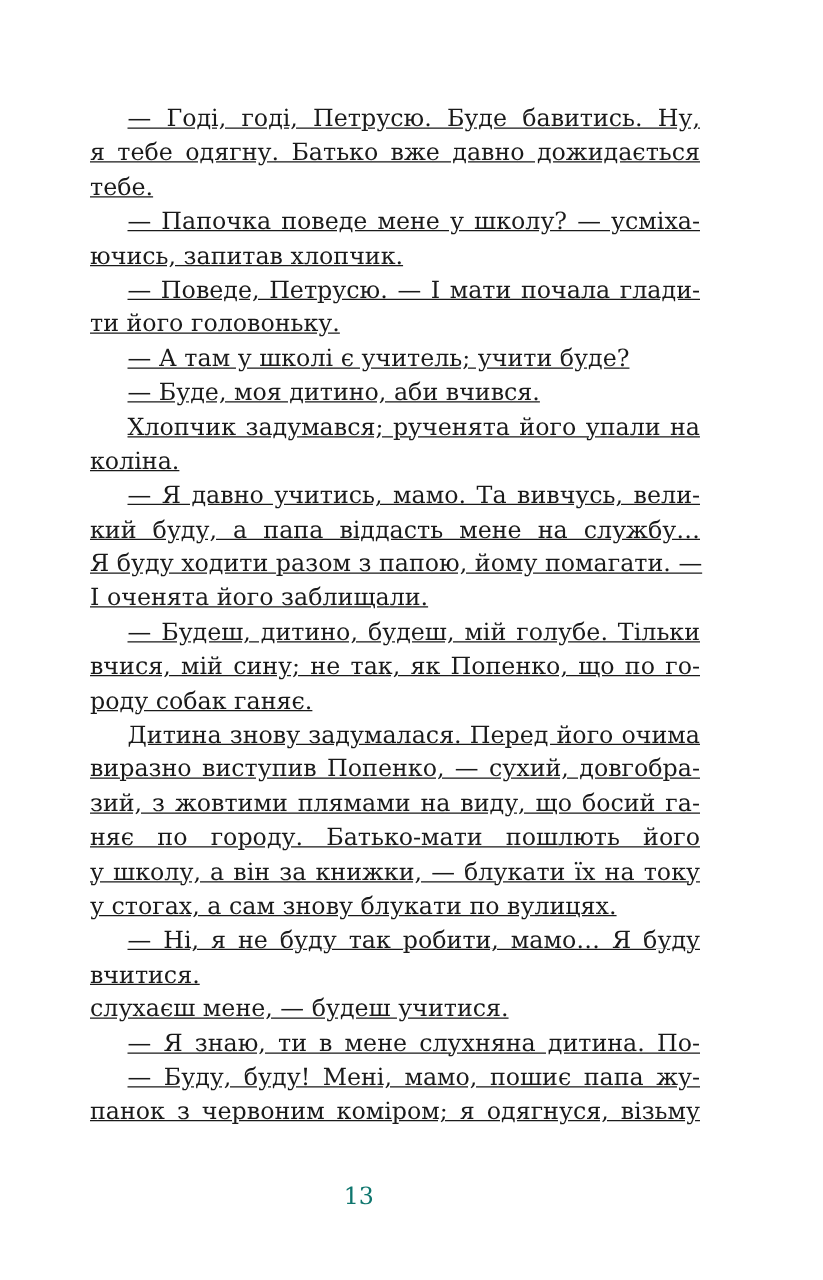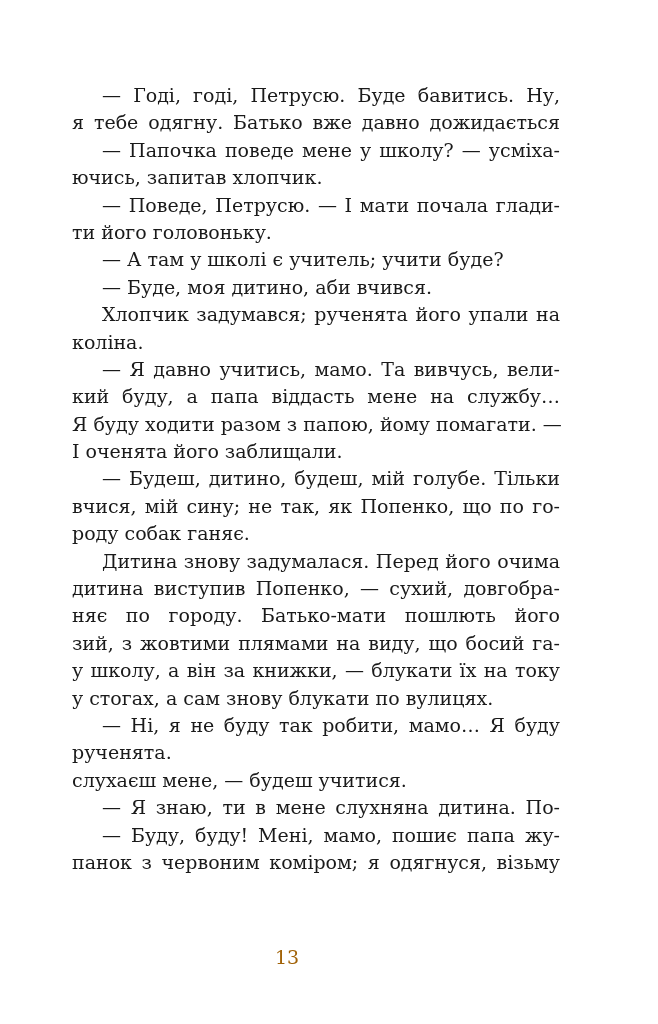--- a/index.html
+++ b/index.html
@@ -13,42 +13,44 @@
     font-size: 19px;
     color: #1a1a1a;
   }
   .line {
     height: 27.4px;
     line-height: 27.4px;
     white-space: nowrap;
     text-align: justify;
     text-align-last: justify;
     overflow: visible;
+    text-decoration: underline;
   }
   .line.indent { padding-left: 30px; }
   .line.last { text-align-last: left; }
   .page-number {
     position: absolute;
     top: 946px;
     left: 0;
     width: 574px;
     text-align: center;
     font-family: "DejaVu Serif", "Liberation Serif", serif;
     font-size: 19px;
-    color: #a16207;
+    color: #0f766e;
   }
 </style>
 </head>
 <body>
 
 <div class="page">
 
   <div>
     <div class="line indent">— Годі, годі, Петрусю. Буде бавитись. Ну,</div>
     <div class="line">я тебе одягну. Батько вже давно дожидається</div>
+    <div class="line last">тебе.</div>
   </div>
 
   <div>
     <div class="line indent">— Папочка поведе мене у школу? — усміха-</div>
     <div class="line last">ючись, запитав хлопчик.</div>
   </div>
 
   <div>
     <div class="line indent">— Поведе, Петрусю. — І мати почала глади-</div>
     <div class="line last">ти його головоньку.</div>
@@ -75,30 +77,30 @@
   </div>
 
   <div>
     <div class="line indent">— Будеш, дитино, будеш, мій голубе. Тільки</div>
     <div class="line">вчися, мій сину; не так, як Попенко, що по го-</div>
     <div class="line last">роду собак ганяє.</div>
   </div>
 
   <div>
     <div class="line indent">Дитина знову задумалася. Перед його очима</div>
-    <div class="line">дитина виступив Попенко, — сухий, довгобра-</div>
+    <div class="line">виразно виступив Попенко, — сухий, довгобра-</div>
+    <div class="line">зий, з жовтими плямами на виду, що босий га-</div>
     <div class="line">няє по городу. Батько-мати пошлють його</div>
-    <div class="line">зий, з жовтими плямами на виду, що босий га-</div>
     <div class="line">у школу, а він за книжки, — блукати їх на току</div>
     <div class="line last">у стогах, а сам знову блукати по вулицях.</div>
   </div>
 
   <div>
     <div class="line indent">— Ні, я не буду так робити, мамо… Я буду</div>
-    <div class="line last">рученята.</div>
+    <div class="line last">вчитися.</div>
   </div>
 
   <div>
     <div class="line last">слухаєш мене, — будеш учитися.</div>
     <div class="line indent">— Я знаю, ти в мене слухняна дитина. По-</div>
   </div>
 
   <div>
     <div class="line indent">— Буду, буду! Мені, мамо, пошиє папа жу-</div>
     <div class="line">панок з червоним коміром; я одягнуся, візьму</div>

